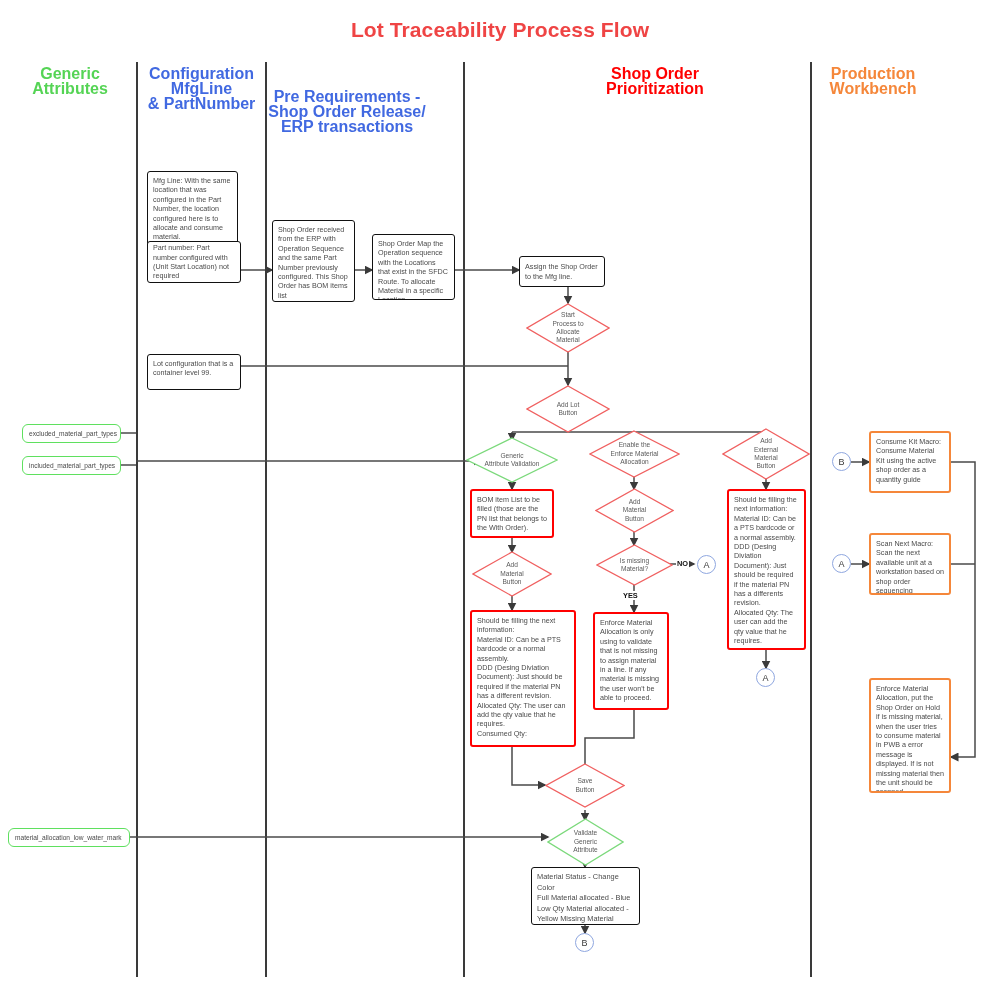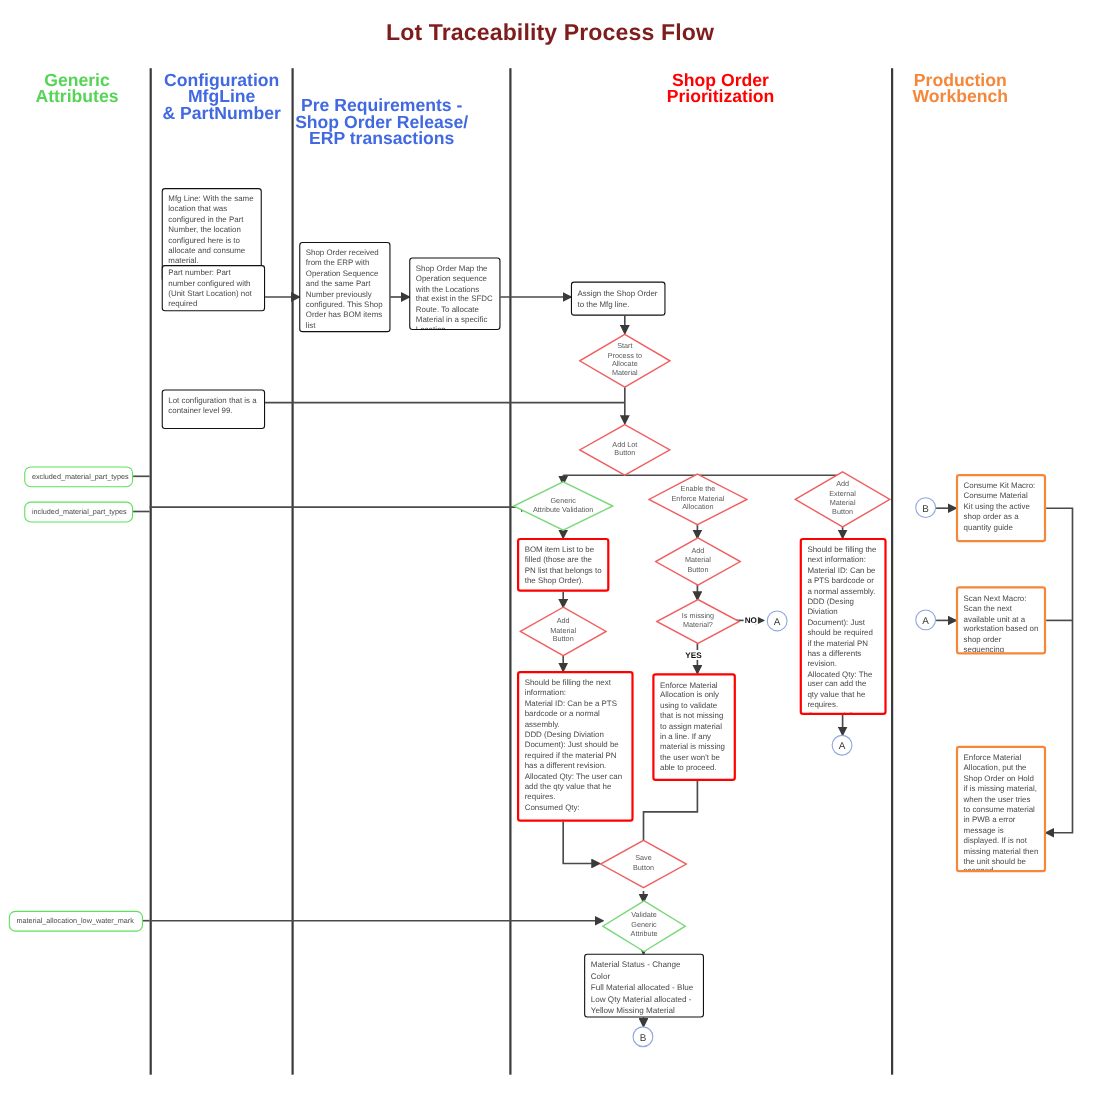--- a/index.html
+++ b/index.html
@@ -15,21 +15,21 @@
     width: 1000px; height: 1000px;
     background: #ffffff;
   }
   
   .title {
     position: absolute;
     left: 0; top: 18px; width: 1000px;
     text-align: center;
     font-size: 21px;
     font-weight: bold;
-    color: #7f1d1d;
+    color: #ef4444;
     letter-spacing: 0.1px;
   }
   
   .lane-head {
     position: absolute;
     text-align: center;
     font-size: 16px;
     font-weight: bold;
     line-height: 15px;
     white-space: pre-line;
@@ -217,21 +217,21 @@
   <div class="node black" style="left:372px; top:234px; width:83px; height:66px;">Shop Order Map the Operation sequence with the Locations that exist in the SFDC Route. To allocate Material in a specific Location</div>
 
   <div class="node green" style="left:22px; top:424px; width:99px; height:19px; font-size:6.6px;">excluded_material_part_types</div>
 
   <div class="node green" style="left:22px; top:456px; width:99px; height:19px; font-size:6.6px;">included_material_part_types</div>
 
   <div class="node green" style="left:8px; top:828px; width:122px; height:19px; font-size:6.6px;">material_allocation_low_water_mark</div>
 
   <div class="node black center-v" style="left:519px; top:256px; width:86px; height:31px;">Assign the Shop Order to the Mfg line.</div>
 
-  <div class="node red" style="left:470px; top:489px; width:84px; height:49px;">BOM item List to be filled (those are the PN list that belongs to the Shop Order).</div>
+  <div class="node red" style="left:470px; top:489px; width:84px; height:49px;">BOM item List to be filled (those are the PN list that belongs to the With Order).</div>
 
   <div class="node red" style="left:470px; top:610px; width:106px; height:137px;">Should be filling the next information:
 Material ID: Can be a PTS bardcode or a normal assembly.
 DDD (Desing Diviation Document): Just should be required if the material PN has a different revision.
 Allocated Qty: The user can add the qty value that he requires.
 Consumed Qty:</div>
 
   <div class="node red" style="left:593px; top:612px; width:76px; height:98px;">Enforce Material Allocation is only using to validate that is not missing to assign material in a line. If any material is missing the user won't be able to proceed.</div>
 
   <div class="node red" style="left:727px; top:489px; width:79px; height:161px;">Should be filling the next information:

